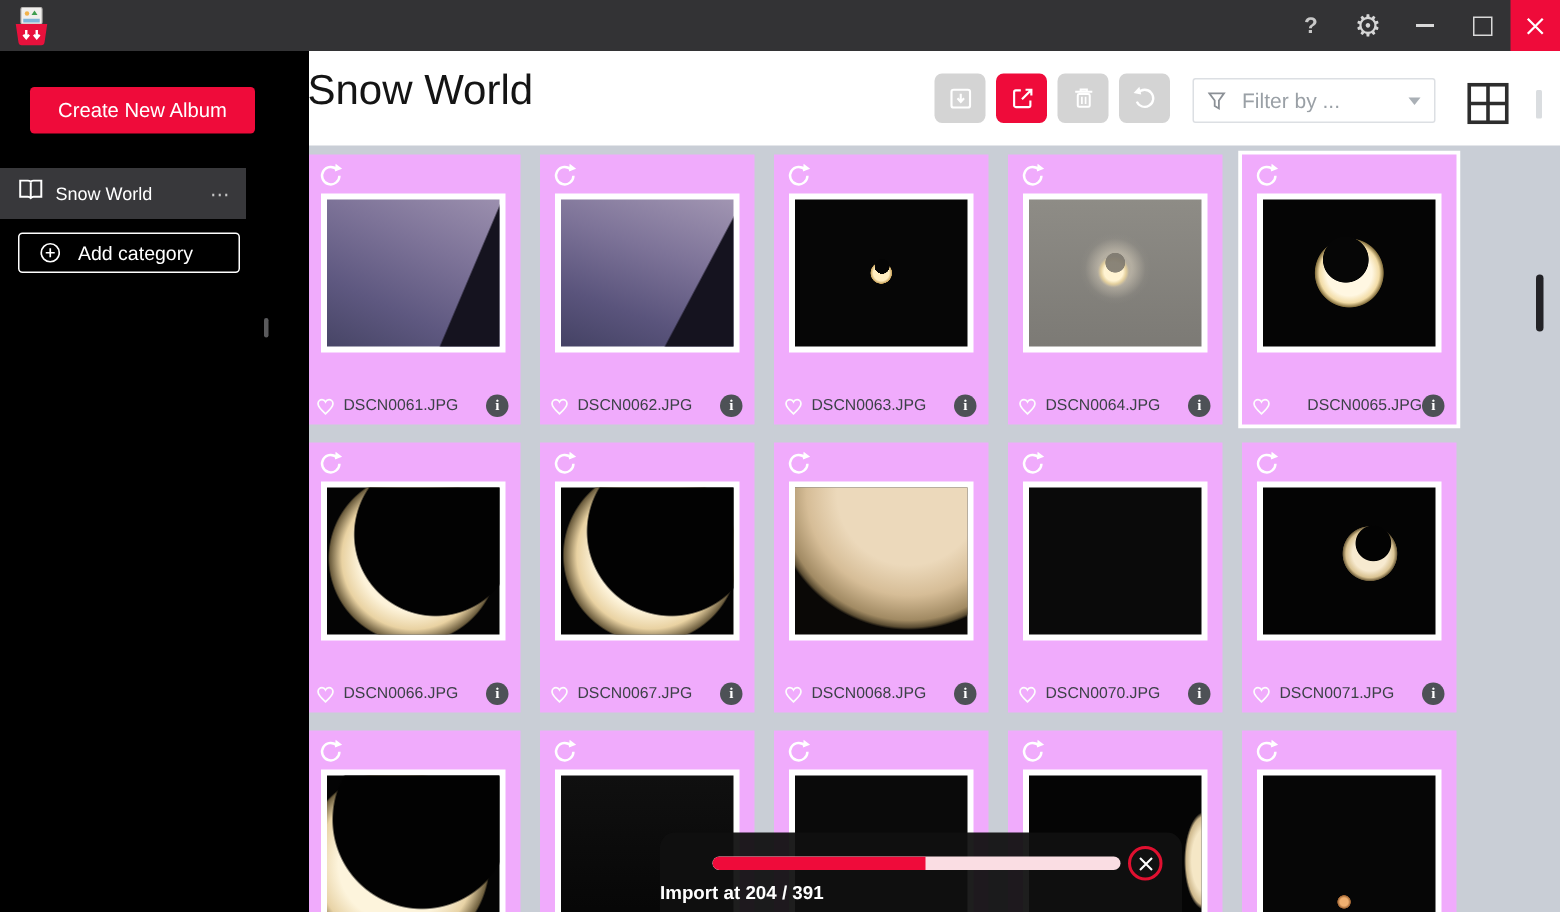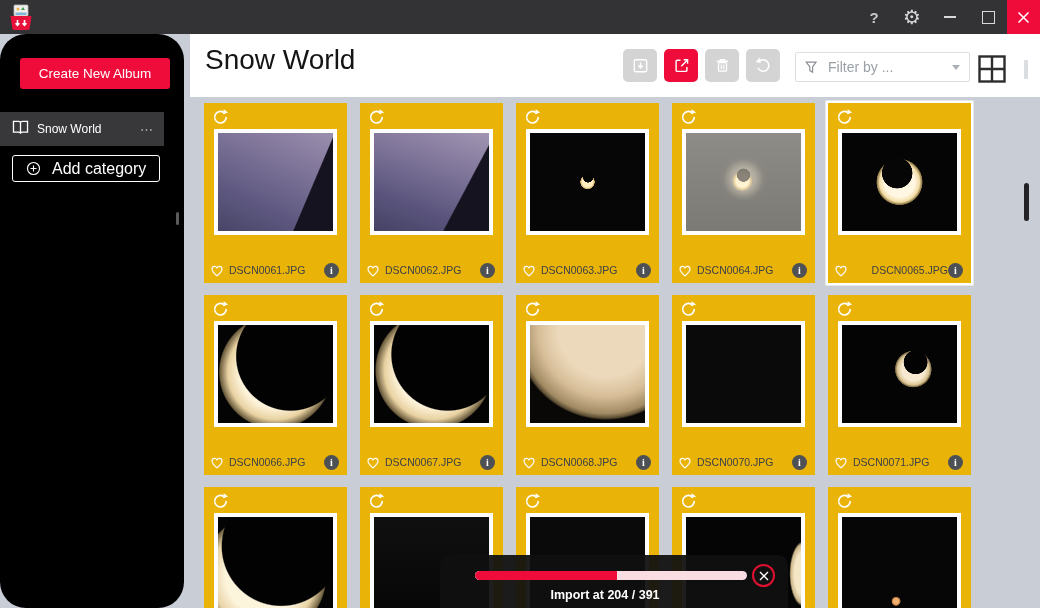--- a/index.html
+++ b/index.html
@@ -15,52 +15,52 @@
   .app-logo{margin-left:6px;margin-top:2px;width:30px;height:30px;flex:none;}
   .tb-spacer{flex:1;}
   .tb-btn{width:38px;height:34px;display:flex;align-items:center;justify-content:center;background:transparent;border:none;color:#cfcfcf;cursor:default;padding:0;}
   .tb-btn.help{font-size:15px;font-weight:bold;color:#c9c9c9;}
   .tb-btn.gear{font-family:"DejaVu Sans",sans-serif;font-size:20px;color:#d6d6d6;}
   .min-glyph{width:12px;height:2px;background:#d9d9d9;}
   .max-glyph{width:11px;height:11px;border:1.5px solid #d9d9d9;}
   .tb-btn.close{width:33px;background:var(--accent);}
 
   
-  #sidebar{position:absolute;left:0;top:34px;width:184px;bottom:0;background:#000;z-index:10;border-radius:26px;}
+  #sidebar{position:absolute;left:0;top:34px;width:206px;bottom:0;background:#000;z-index:10;}
   .btn-create{display:block;margin:24px 20px 0;width:150px;height:31px;background:var(--accent);color:#fff;border:none;border-radius:3px;font-size:13.5px;font-family:inherit;}
   .album-row{margin-top:23px;width:164px;height:34px;background:#38383b;display:flex;align-items:center;color:#fff;}
   .album-row .book{margin-left:12px;flex:none;}
   .album-row .lbl{margin-left:8px;font-size:12px;flex:1;}
   .album-row .dots{margin-right:10px;color:#c4c4c4;font-size:13px;letter-spacing:1px;}
   .btn-fav{display:flex;align-items:center;margin:10px 0 0 12px;width:148px;height:27px;background:var(--accent);color:#fff;border:none;border-radius:3px;font-size:13px;font-family:inherit;}
   .btn-fav svg{margin-left:8px;margin-right:12px;}
-  .btn-addcat{display:flex;align-items:center;margin:9px 0 0 12px;width:148px;height:27px;background:#000;color:#fff;border:1px solid #fff;border-radius:3px;font-size:16px;font-family:inherit;box-sizing:border-box;}
+  .btn-addcat{display:flex;align-items:center;margin:9px 0 0 12px;width:148px;height:27px;background:#000;color:#fff;border:1px solid #fff;border-radius:3px;font-size:13px;font-family:inherit;box-sizing:border-box;}
   .btn-addcat svg{margin-left:7px;margin-right:11px;}
   .side-nub{position:absolute;left:176px;top:178px;width:3px;height:13px;background:#5a5a5c;border-radius:2px;}
 
   
   #main{position:absolute;left:190px;top:34px;right:0;bottom:0;background:#fff;}
   #header{position:relative;height:63px;background:#fff;}
   #page-title{position:absolute;left:15px;top:10px;font-size:28px;color:#141414;}
   .tools{position:absolute;left:433px;top:15px;display:flex;gap:7px;}
   .tool-btn{width:34px;height:33px;border:none;border-radius:5px;background:#d4d4d4;display:flex;align-items:center;justify-content:center;padding:0;}
   .tool-btn.primary{background:var(--accent);}
-  .filter-box{position:absolute;left:605px;top:18px;width:175px;height:30px;border:1px solid #dcdfe3;border-radius:2px;background:#fff;display:flex;align-items:center;box-sizing:border-box;}
+  .filter-box{position:absolute;left:605px;top:18px;width:162px;height:30px;border:1px solid #dcdfe3;border-radius:2px;background:#fff;display:flex;align-items:center;box-sizing:border-box;}
   .filter-box svg{margin-left:9px;flex:none;}
   .filter-box input{flex:1;border:none;outline:none;font-size:14px;color:#444;background:transparent;margin-left:8px;min-width:0;font-family:inherit;}
   .filter-box input::placeholder{color:#9aa0a6;}
   .filter-caret{width:0;height:0;border-left:4px solid transparent;border-right:4px solid transparent;border-top:5px solid #aab0b6;margin-right:9px;}
   .view-grid{position:absolute;left:787px;top:20px;width:30px;height:30px;background:none;border:none;padding:0;}
   .view-single{position:absolute;left:823px;top:22px;width:26px;height:26px;background:none;border:none;padding:0;}
   .single-glyph{width:22px;height:22px;border:2px solid #dadde0;border-radius:1px;}
 
   
   #grid-area{position:absolute;left:0;top:63px;right:0;bottom:0;background:#c9ced6;overflow:hidden;}
   #photo-grid{display:grid;grid-template-columns:repeat(5,143px);gap:12px 13px;padding:6px 0 0 14px;}
-  .card{position:relative;width:143px;height:180px;background:#eab308;}
+  .card{position:relative;width:143px;height:180px;background:#f0abfc;}
   .card.selected{box-shadow:0 0 0 2.5px #fff;text-align:right;}
   .rotate{position:absolute;left:7px;top:5px;width:19px;height:19px;}
   .frame{position:absolute;left:10px;top:26px;width:115px;height:98px;background:#fff;padding:4px;}
   .thumb{width:100%;height:100%;}
   .meta{position:absolute;left:0;bottom:5px;width:100%;height:16px;display:flex;align-items:center;}
   .meta .heart{margin-left:6px;flex:none;display:flex;}
   .meta .fname{margin-left:5px;font-size:10.5px;color:#3c4147;flex:1;white-space:nowrap;overflow:hidden;}
   .meta .info{flex:none;margin-right:8px;width:15px;height:15px;border-radius:50%;background:#4d5156;color:#fff;font-size:10px;font-weight:bold;display:flex;align-items:center;justify-content:center;font-family:"Liberation Serif",serif;}
 
   
@@ -77,21 +77,21 @@
   .thumb-crescent-small{background:radial-gradient(circle 20px at 64% 38%,#030303 0 58%,rgba(0,0,0,0) 61%),radial-gradient(circle 21px at 62% 45%,#f7ead0 0 55%,#d9c291 76%,#705f3c 86%,rgba(0,0,0,0) 88%),#040404;}
   .thumb-moon-bottom-left{background:radial-gradient(circle 62px at 55% 30%,#020202 0 95%,rgba(0,0,0,0) 97%),radial-gradient(circle 64px at 40% 60%,#fdf4dc 0 60%,#e8d3a6 82%,#6e5f3e 96%,rgba(0,0,0,0) 98%),#040404;}
   .thumb-sliver-right{background:radial-gradient(ellipse 17px 40px at 102% 58%,#f5e7c6 0 52%,#cdb78b 74%,rgba(0,0,0,0) 82%),#050505;}
   .thumb-dot-bottom{background:radial-gradient(circle 6px at 47% 86%,#f0b070 0 45%,#9a6030 72%,rgba(0,0,0,0) 78%),#060606;}
 
   
   #toast{position:absolute;left:440px;top:555px;width:348px;height:60px;background:rgba(16,16,16,.94);border-radius:10px 10px 0 0;z-index:40;}
   .progress-track{position:absolute;left:35px;top:16px;width:272px;height:9px;border-radius:4.5px;background:#fadde3;overflow:hidden;}
   .progress-fill{height:100%;background:var(--accent);border-radius:4.5px 0 0 4.5px;}
   .toast-close{position:absolute;left:312px;top:9px;width:23px;height:23px;border-radius:50%;border:2px solid #e01030;background:rgba(20,20,20,.4);color:#fff;display:flex;align-items:center;justify-content:center;padding:0;box-sizing:border-box;}
-  .toast-label{position:absolute;left:0;top:33px;width:330px;text-align:center;color:#fff;font-size:12.5px;font-weight:bold;}
+  .toast-label{position:absolute;left:0;top:33px;width:330px;text-align:left;color:#fff;font-size:12.5px;font-weight:bold;}
 
   
   #vscroll{position:absolute;left:1024px;top:183px;width:5px;height:38px;background:#232327;border-radius:2.5px;z-index:20;}
 </style>
 </head>
 <body>
 
 <div id="titlebar">
   <div class="app-logo">
     <svg width="30" height="30" viewBox="0 0 30 30">

